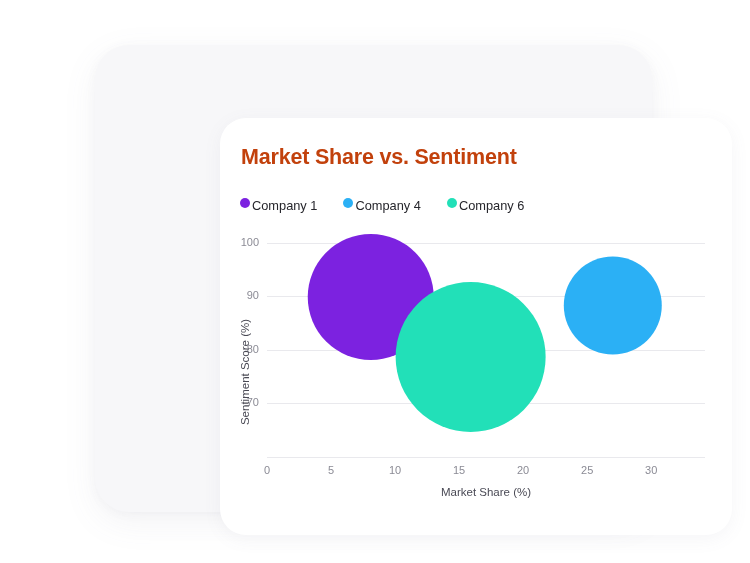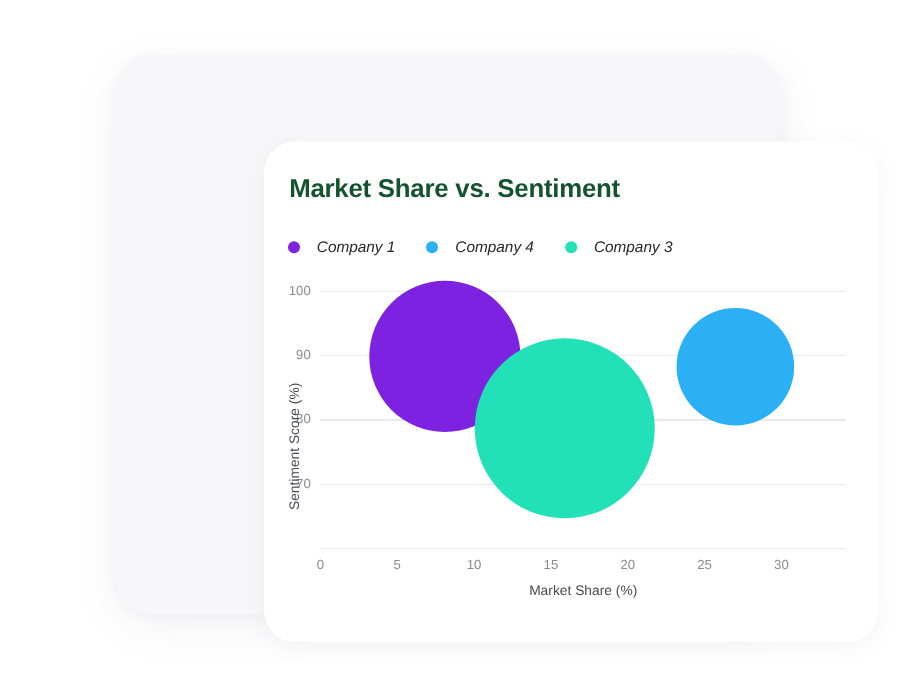--- a/index.html
+++ b/index.html
@@ -42,38 +42,37 @@
   }
 
   
   #chart-title {
     position: absolute;
     left: 21px;
     top: 27px;
     font-size: 21.5px;
     font-weight: bold;
     letter-spacing: -0.2px;
-    color: #14532d;
+    color: #c2410c;
     white-space: nowrap;
   }
 
   
   #legend {
     position: absolute;
     left: 20px;
     top: 80px;
     display: flex;
     align-items: center;
     gap: 26px;
   }
   .legend-item {
     display: flex;
-    align-items: center;
-    gap: 14px;
-    font-style: italic;
+    align-items: flex-start;
+    gap: 2px;
   }
   .legend-dot {
     width: 10px;
     height: 10px;
     border-radius: 50%;
     flex: 0 0 auto;
   }
   .legend-label {
     font-size: 12.8px;
     color: #26262c;
@@ -133,21 +132,21 @@
       <div class="legend-item">
         <span class="legend-dot" style="background: rgb(124, 34, 224);"></span>
         <span class="legend-label">Company 1</span>
       </div>
       <div class="legend-item">
         <span class="legend-dot" style="background: rgb(43, 176, 245);"></span>
         <span class="legend-label">Company 4</span>
       </div>
       <div class="legend-item">
         <span class="legend-dot" style="background: rgb(34, 224, 184);"></span>
-        <span class="legend-label">Company 3</span>
+        <span class="legend-label">Company 6</span>
       </div>
     </div>
 
     <div id="plot-wrap">
       <svg id="plot-svg" width="512" height="417">
         <g id="grid-group">
             <line x1="47" x2="485" y1="339" y2="339" class="gridline"></line>
             <line x1="47" x2="485" y1="285.5" y2="285.5" class="gridline"></line>
             <line x1="47" x2="485" y1="232" y2="232" class="gridline"></line>
             <line x1="47" x2="485" y1="178.5" y2="178.5" class="gridline"></line>

